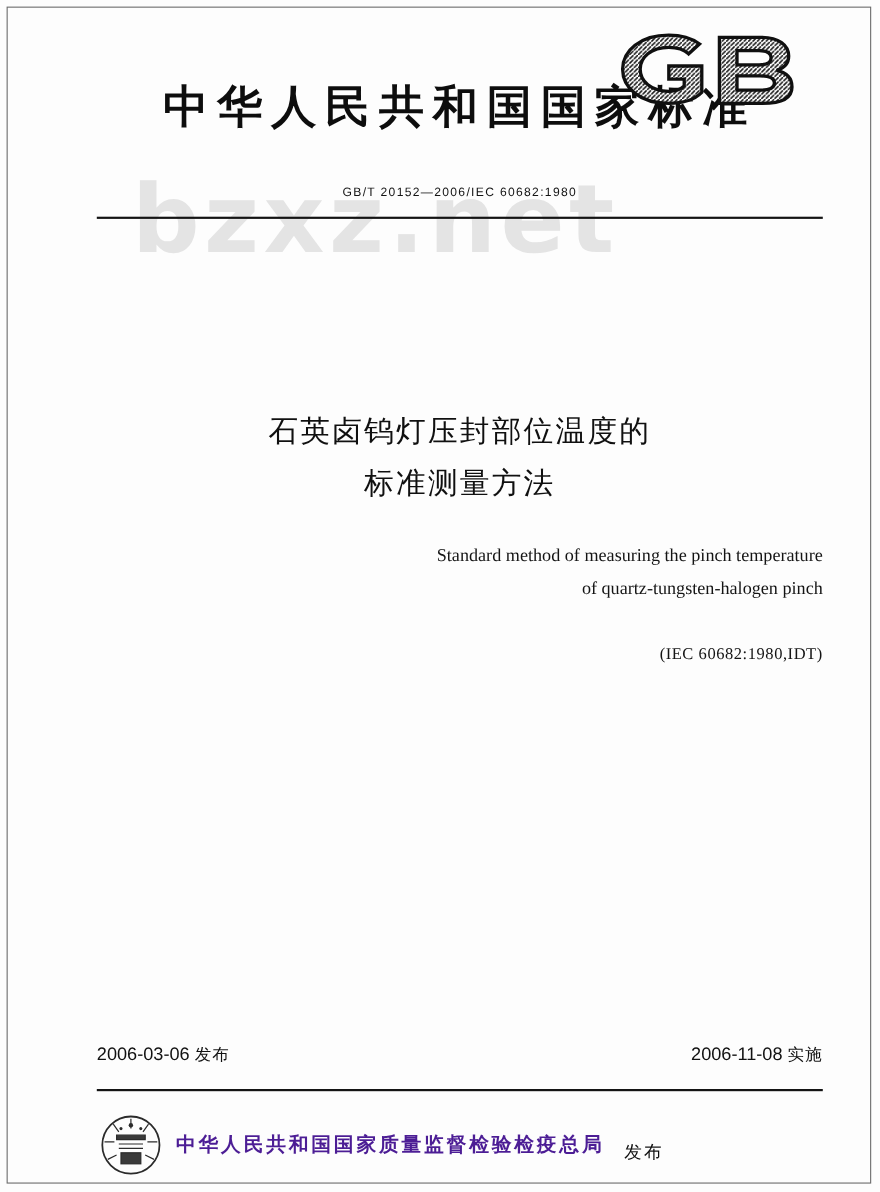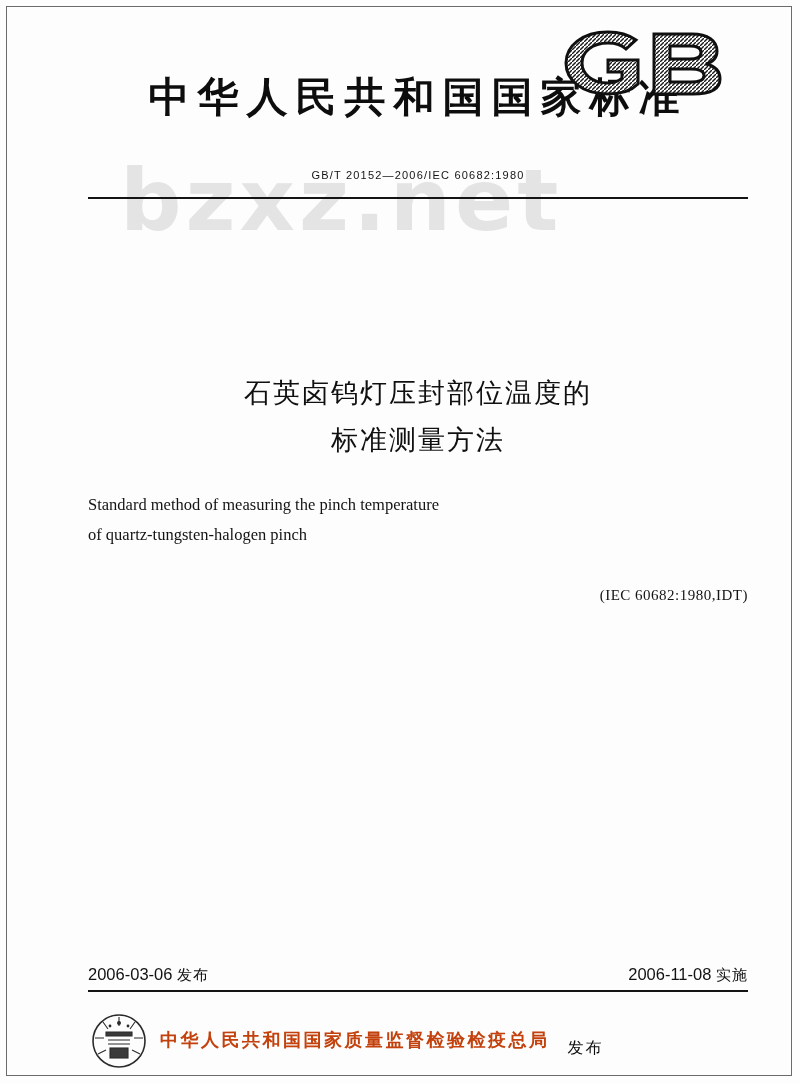--- a/index.html
+++ b/index.html
@@ -107,21 +107,21 @@
     text-align: center;
     font-family: "DejaVu Sans", sans-serif;
     font-weight: normal;
     font-size: 27px;
     letter-spacing: 2px;
     line-height: 1.75;
     color: #101010;
   }
   .doc-title-en {
     margin-top: 26px;
-    text-align: left;
+    text-align: right;
     font-family: "Liberation Serif", serif;
     font-size: 16.5px;
     line-height: 1.85;
     color: #141414;
   }
   .doc-idt {
     margin-top: 36px;
     text-align: right;
     font-family: "Liberation Serif", serif;
     font-size: 15px;
@@ -136,21 +136,21 @@
     bottom: 92px;
     width: 660px;
   }
   .date-row {
     display: flex;
     justify-content: space-between;
     align-items: flex-end;
     font-family: "Liberation Sans", sans-serif;
     font-size: 16.5px;
     color: #121212;
-    padding-bottom: 5px;
+    padding-bottom: 21px;
     gap: 12px;
   }
   .date-row .cn { font-family: "DejaVu Sans", sans-serif; font-size: 15px; letter-spacing:1px;}
   .rule-bottom {
     border-top: 2.5px solid #141414;
     width: 660px;
   }
 
   
   .issuer {
@@ -167,21 +167,21 @@
     margin-right: 10px;
     flex: 0 0 auto;
     position: relative;
   }
   .issuer-names {
     font-family: Liberation Serif, serif;
     font-weight: bold;
     font-size: 18px;
     letter-spacing: 2.5px;
     line-height: 1.55;
-    color: #c2410c;
+    color: #4c1d95;
     white-space: nowrap;
   }
   .issuer-pub {
     font-family: "DejaVu Sans", sans-serif;
     font-size: 16px;
     letter-spacing: 2px;
     color: #0f0f0f;
     margin-left: 18px;
     align-self: center;
     padding-top: 14px;

